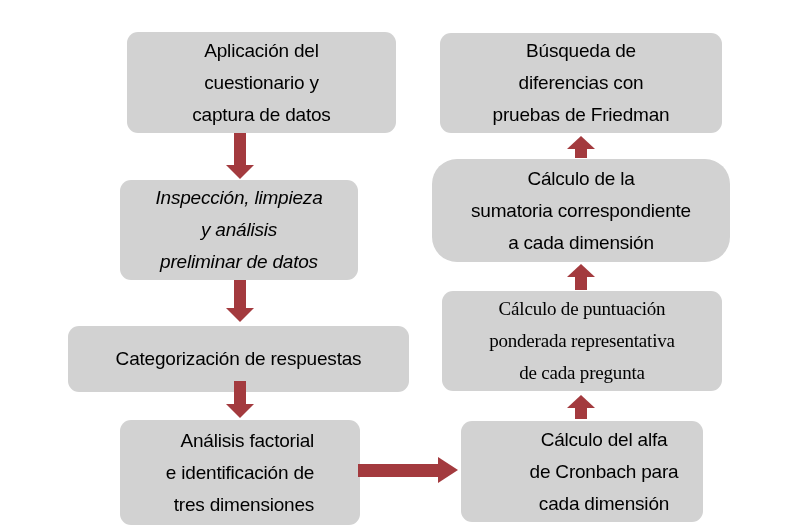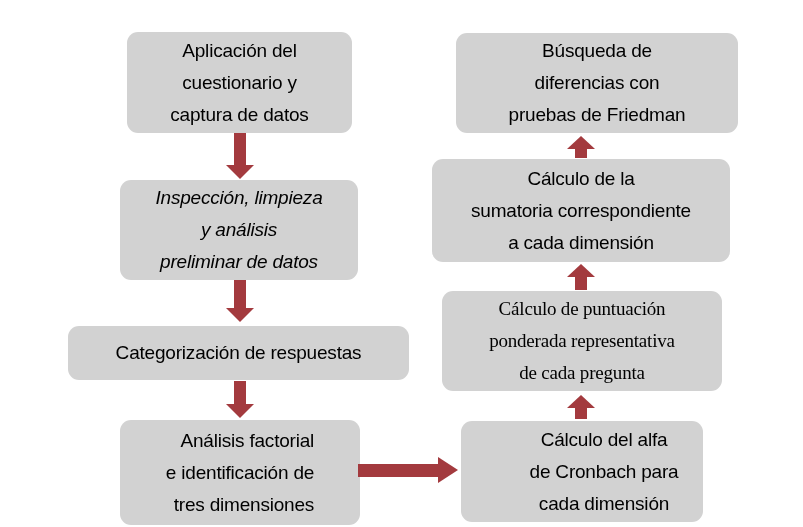--- a/index.html
+++ b/index.html
@@ -23,28 +23,28 @@
     color: var(--text, #000000);
     font-size: 19px;
     line-height: 32px;
     letter-spacing: -0.2px;
     display: flex;
     align-items: center;
     justify-content: center;
     text-align: center;
     white-space: pre-line;
   }
-  .b1 { left: 127px; top:  32px; width: 225px; height: 101px; }
+  .b1 { left: 127px; top:  32px; width: 269px; height: 101px; }
   .b2 { left: 120px; top: 180px; width: 238px; height: 100px; font-style: italic; }
-  .b3 { left:  68px; top: 326px; width: 341px; height:  54px; }
+  .b3 { left:  68px; top: 326px; width: 341px; height:  66px; }
   .b4 { left: 120px; top: 420px; width: 240px; height: 105px; text-align: right; }
   .b5 { left: 461px; top: 421px; width: 198px; height: 101px; padding-left: 44px; }
   .b6 { left: 442px; top: 291px; width: 280px; height: 100px; font-family: Liberation Serif, serif; }
-  .b7 { left: 432px; top: 159px; width: 298px; height: 103px; }
-  .b8 { left: 440px; top:  33px; width: 282px; height: 100px; margin-left: 16px; }
+  .b7 { left: 432px; top: 159px; width: 298px; height: 103px; border-radius: 25px; }
+  .b8 { left: 440px; top:  33px; width: 282px; height: 100px; }
 
   
   .arrow { position: absolute; }
   .arrow .stem { position: absolute; background: var(--arrow, #a33a3e); }
   .arrow .head { position: absolute; width: 0; height: 0; }
 
   
   .v { width: 28px; }
   .v .stem { left: 8px; width: 12px; }
   .down .stem { top: 0; }

